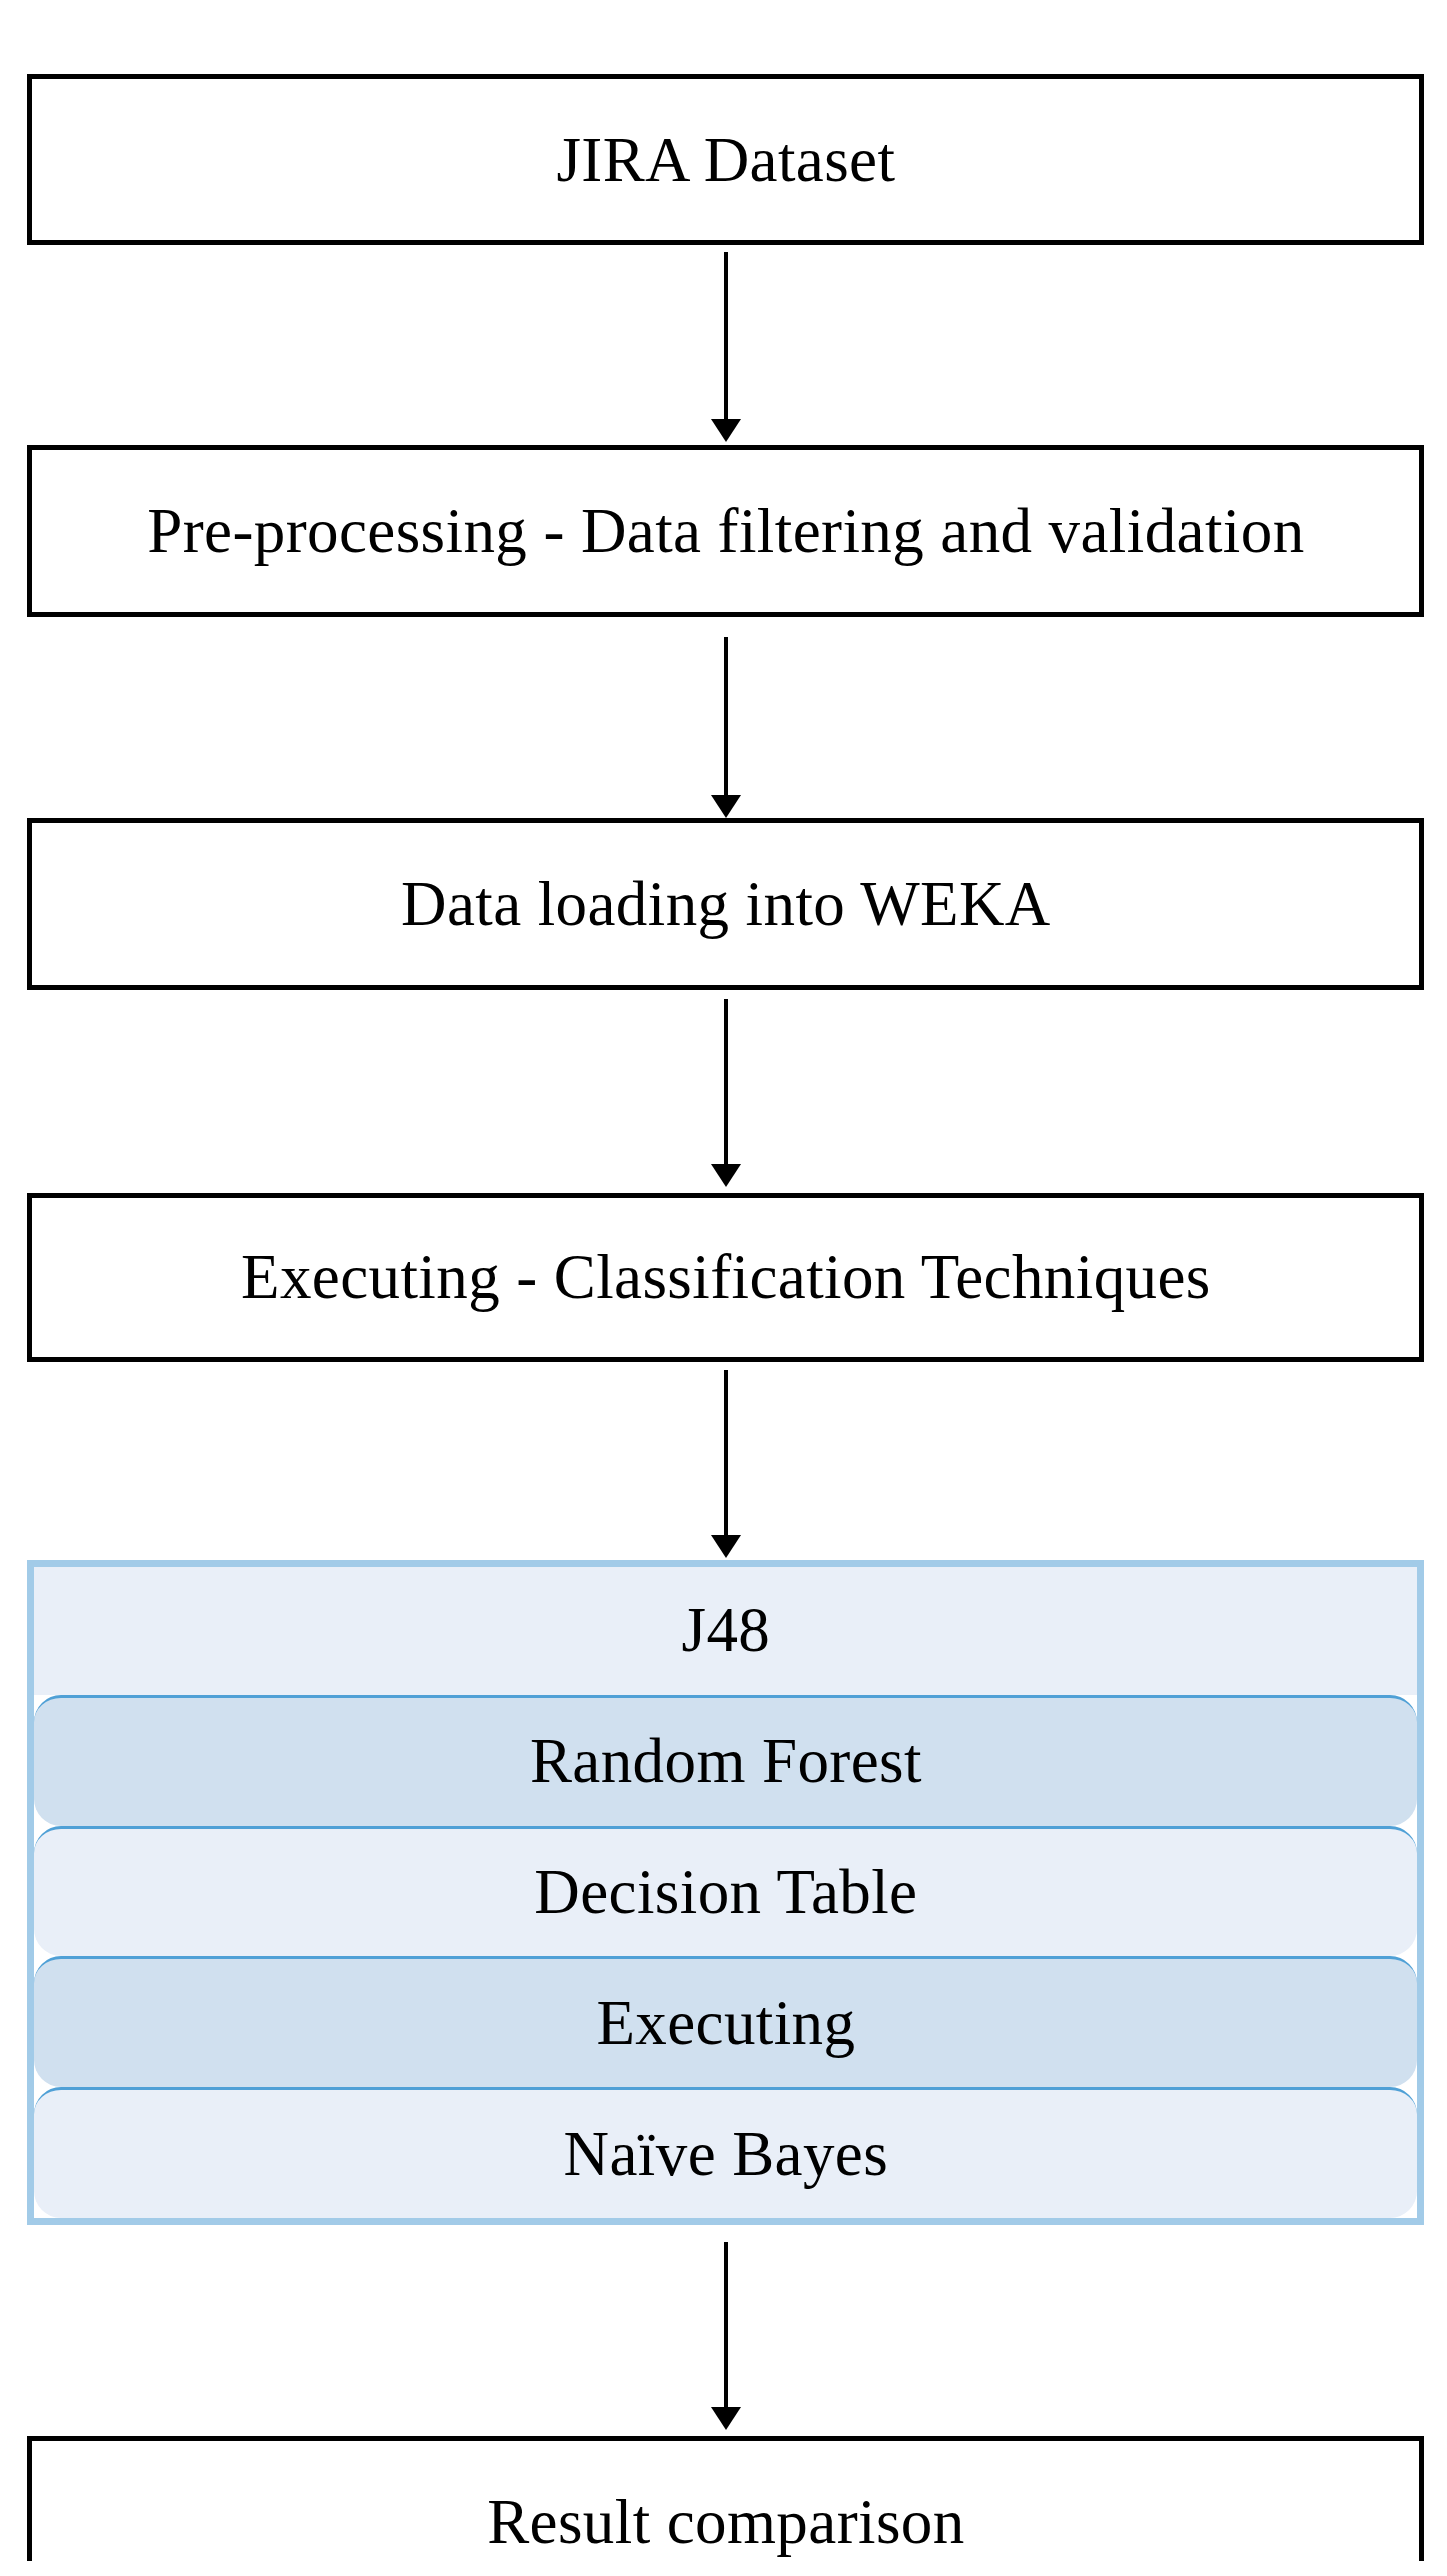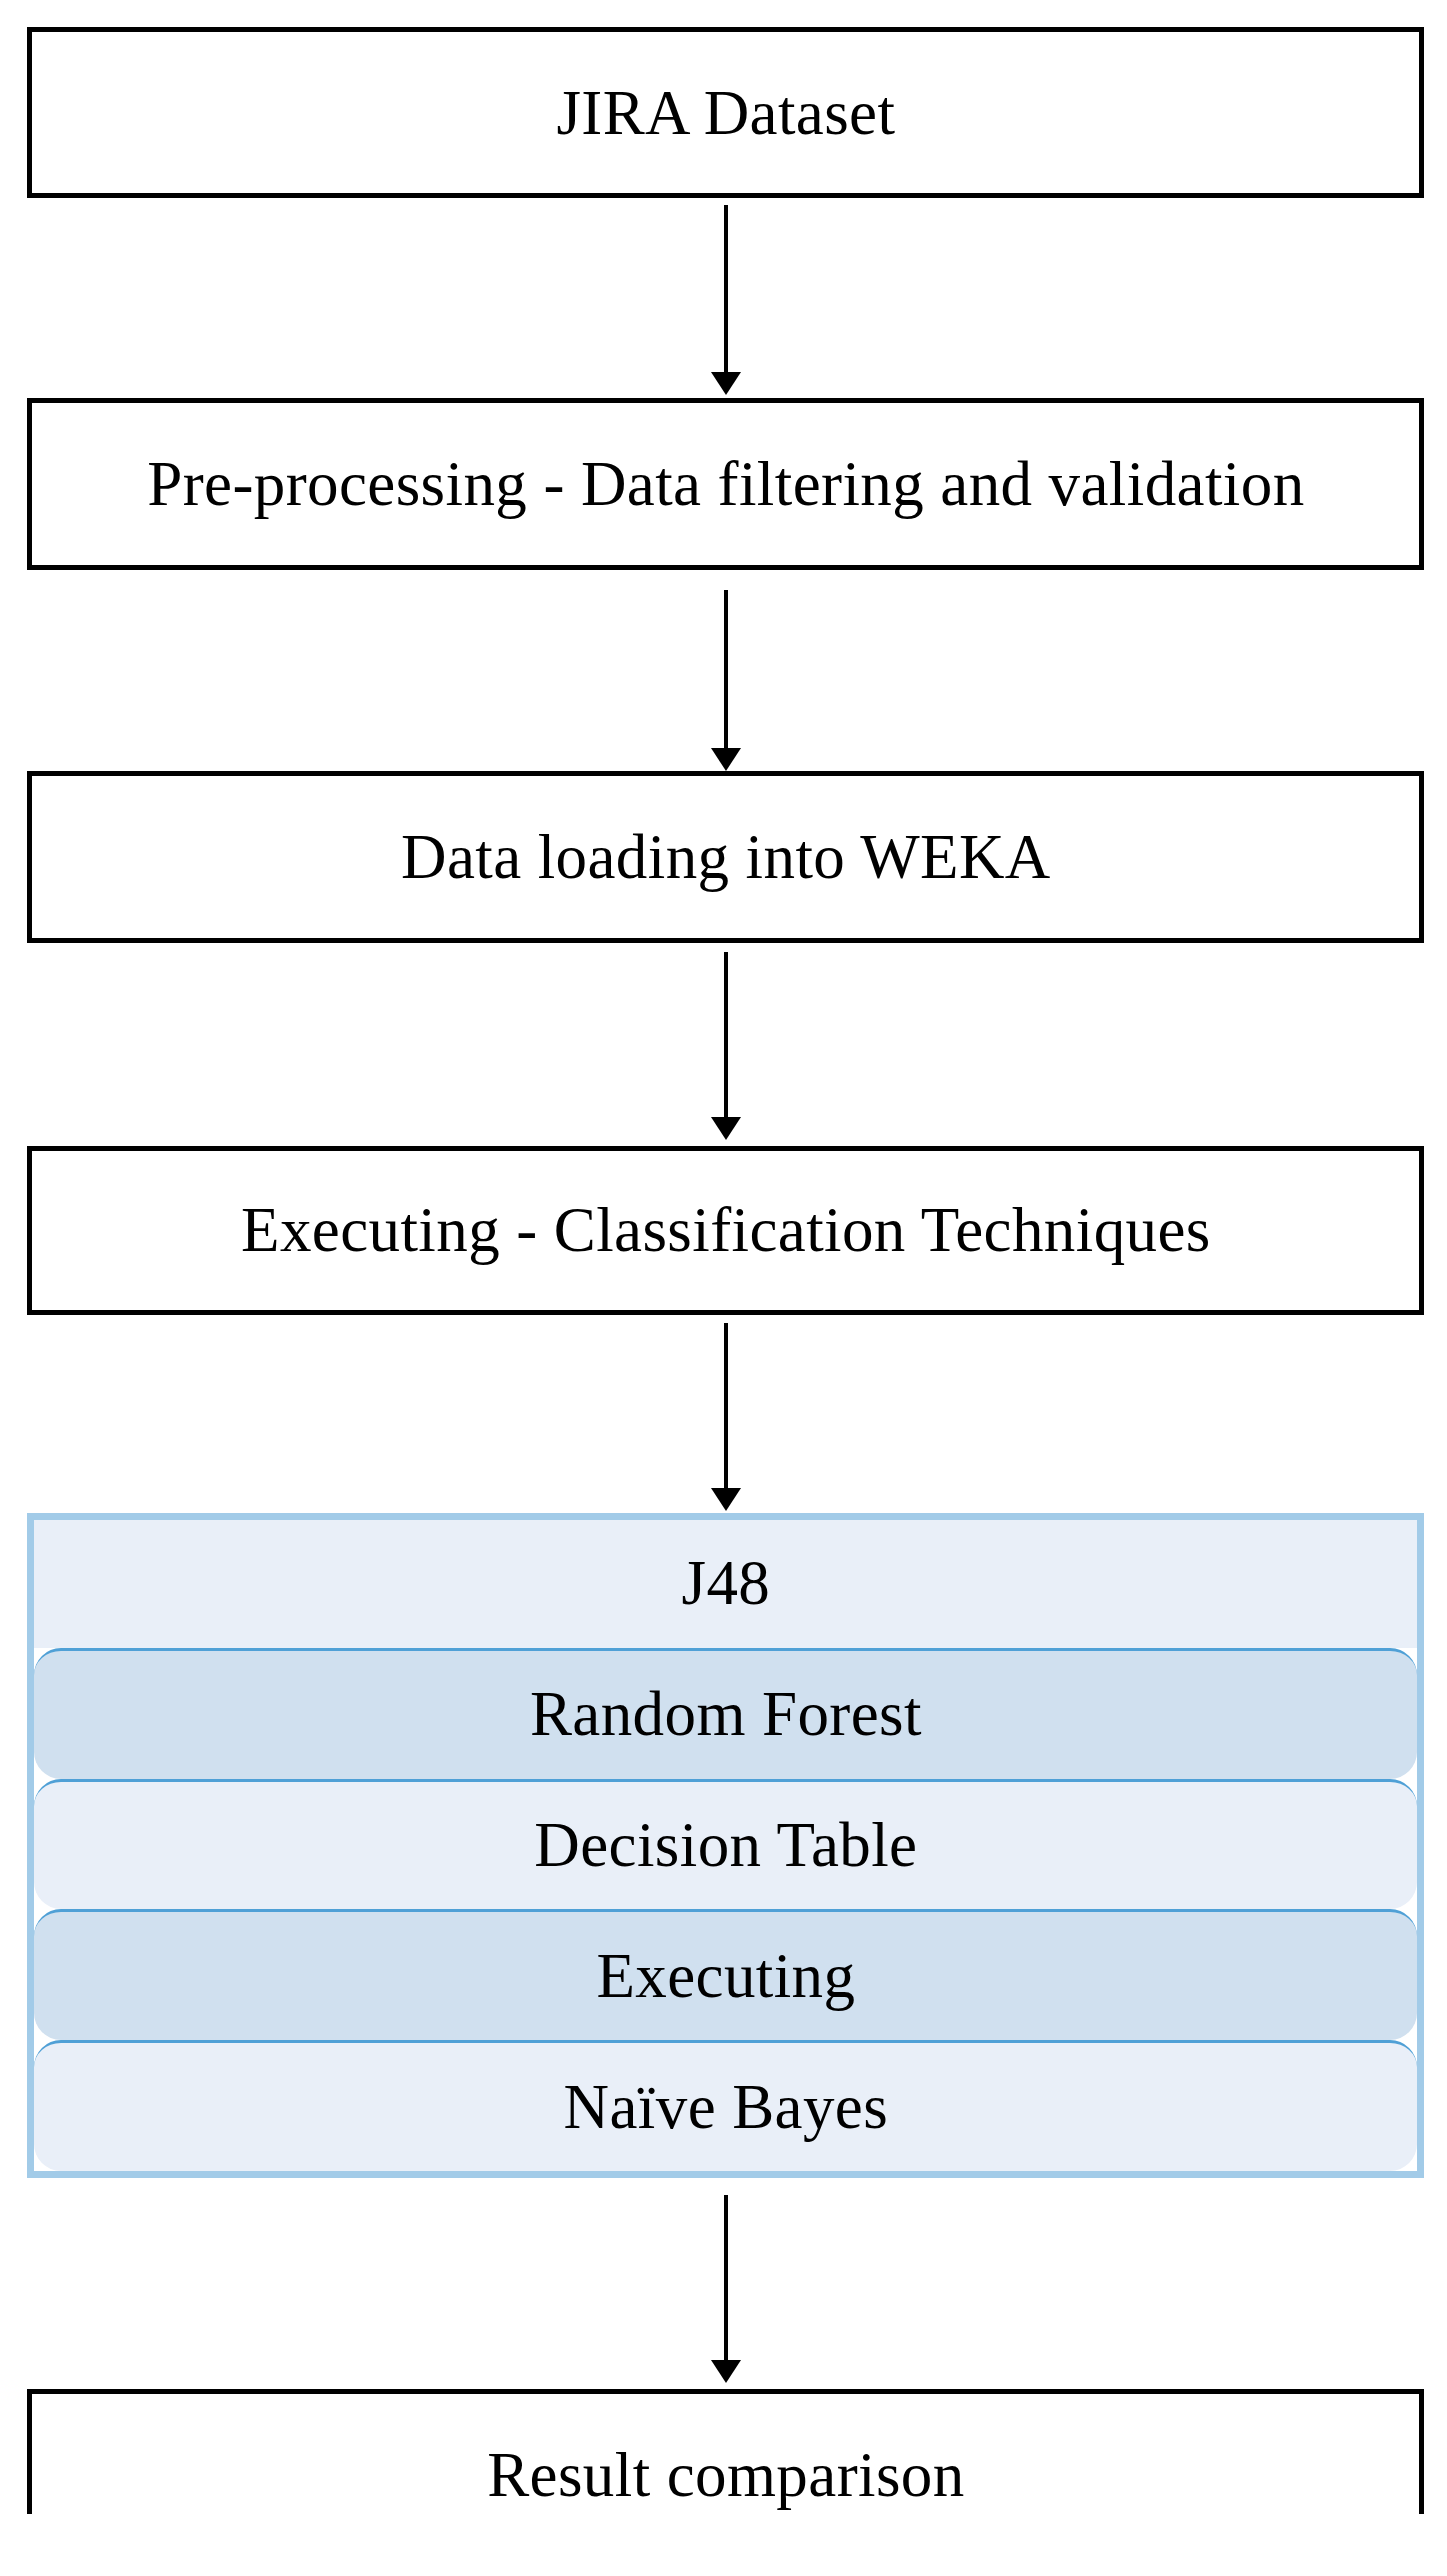--- a/index.html
+++ b/index.html
@@ -12,20 +12,21 @@
     --canvas-bg:#ffffff;
   }
   html,body{margin:0;padding:0;background:#fff;}
   .canvas{
     position:relative;
     width:1448px;height:2514px;
     background:var(--canvas-bg);
     font-family:"Liberation Serif","DejaVu Serif",serif;
     color:#000;
     overflow:hidden;
+    margin-top:47px;
   }
   .flow-box{
     position:absolute;
     left:27.4px;width:1397px;
     box-sizing:border-box;
     border:5.5px solid var(--box-border);
     background:#fff;
     display:flex;align-items:center;justify-content:center;
     text-align:center;
     font-size:63px;line-height:1.25;

